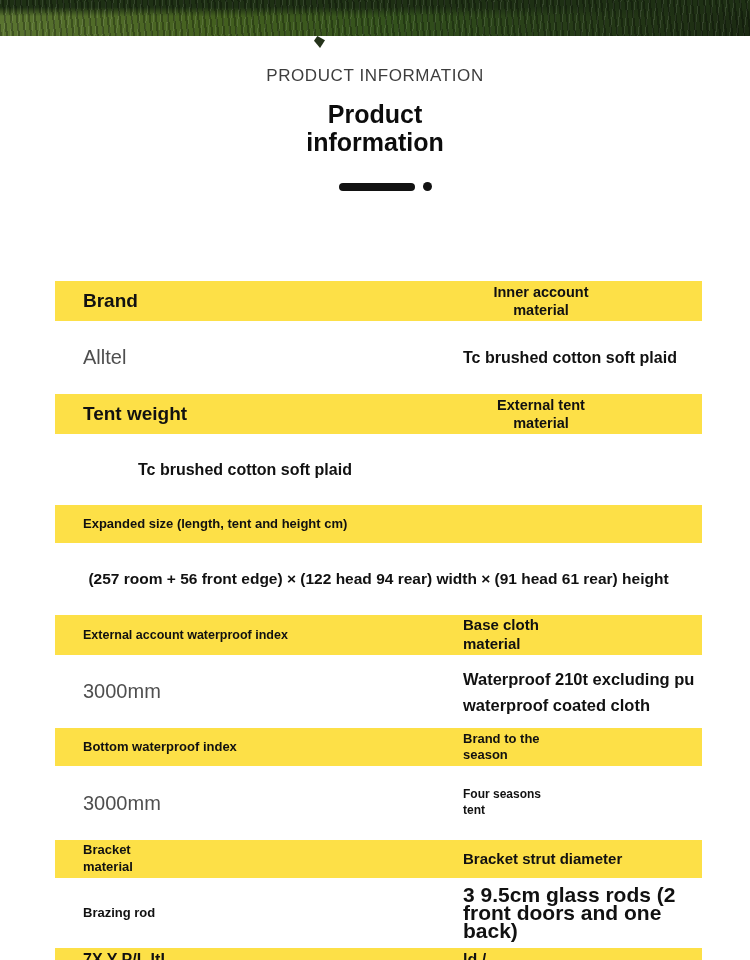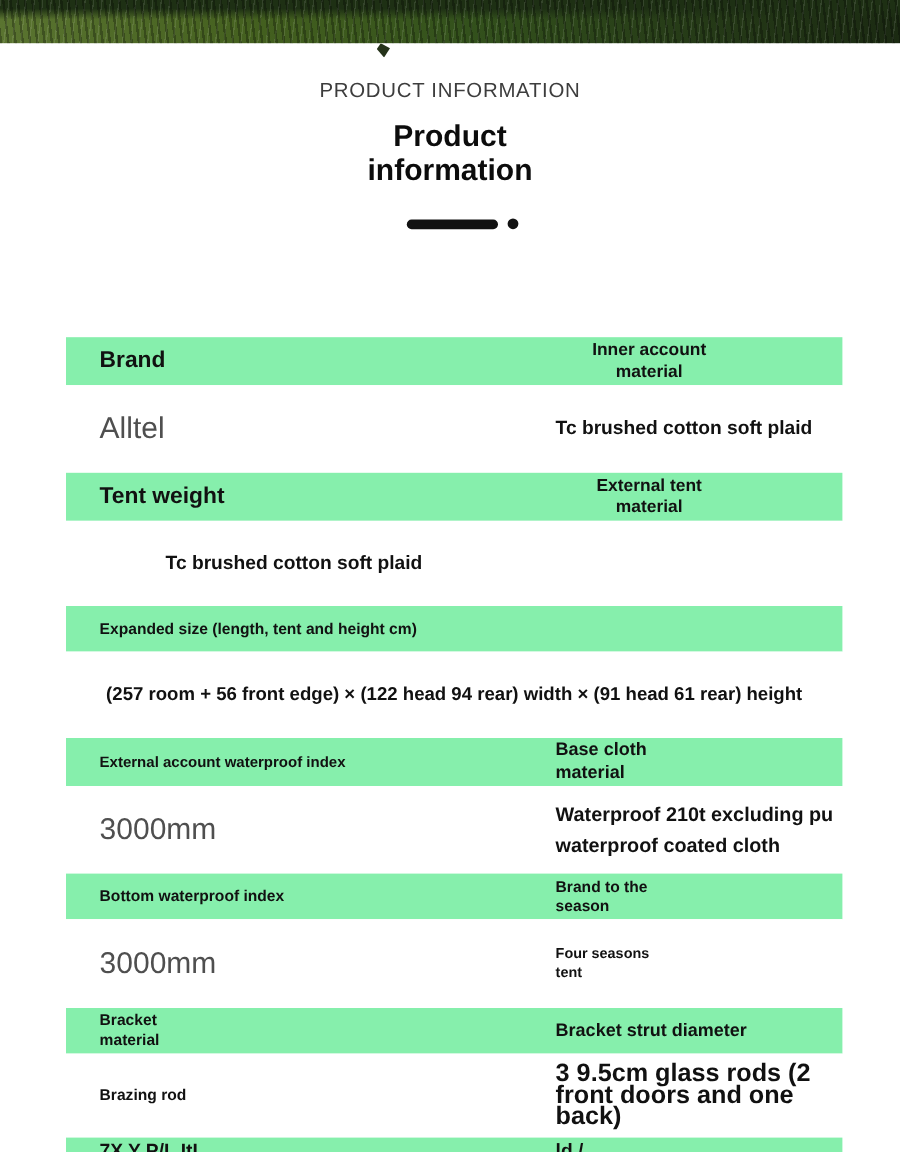--- a/index.html
+++ b/index.html
@@ -53,35 +53,35 @@
     align-items:center;
     gap:8px;
     transform:translateX(10px);
   }
   .divider .bar { width:76px; height:8px; background:#121212; border-radius:4px; }
   .divider .dot { width:9px; height:9px; background:#121212; border-radius:50%; }
 
   
   .sheet { margin:90px 0 0 55px; width:647px; }
   .row { display:flex; background:#ffffff; }
-  .row.band { background:#86efac; }
+  .row.band { background:#fde047; }
   .cell { display:flex; align-items:center; }
   .cell.l { width:325px; padding-left:28px; }
   .cell.r { width:322px; }
   .cell.r.center { justify-content:center; text-align:center; }
   .cell.r.indent { padding-left:83px; }
   .cell.full { width:647px; justify-content:center; text-align:center; }
 
   .lbl-lg  { font-size:19px; font-weight:bold; color:#111; }
   .lbl-sm  { font-size:13px; font-weight:bold; color:#111; line-height:1.3; }
   .lbl-xs  { font-size:12.5px; font-weight:bold; color:#111; line-height:1.3; }
   .hdr-c   { font-size:14.5px; font-weight:bold; color:#111; line-height:1.25; }
   .hdr-l   { font-size:15px;  font-weight:bold; color:#111; line-height:1.25; }
   .hdr-l.sm{ font-size:13px; }
-  .val-big { font-size:25px; font-weight:400; color:#4f4f4f; }
+  .val-big { font-size:20px; font-weight:400; color:#4f4f4f; }
   .val-bold{ font-size:16px; font-weight:bold; color:#111; }
   .val-2ln { font-size:16.5px; font-weight:bold; color:#111; line-height:26px; }
   .val-3ln { font-size:21px;  font-weight:bold; color:#111; line-height:18px; }
   .val-sm  { font-size:12px;  font-weight:bold; color:#111; line-height:1.3; }
   .full-val{ font-size:15.5px; font-weight:bold; color:#111; }
 
   .cutoff { overflow:hidden; }
   .cutoff .cell { align-items:flex-start; }
   .cutoff .frag { margin-top:3px; font-size:16px; font-weight:bold; color:#111; white-space:nowrap; }
 </style>

